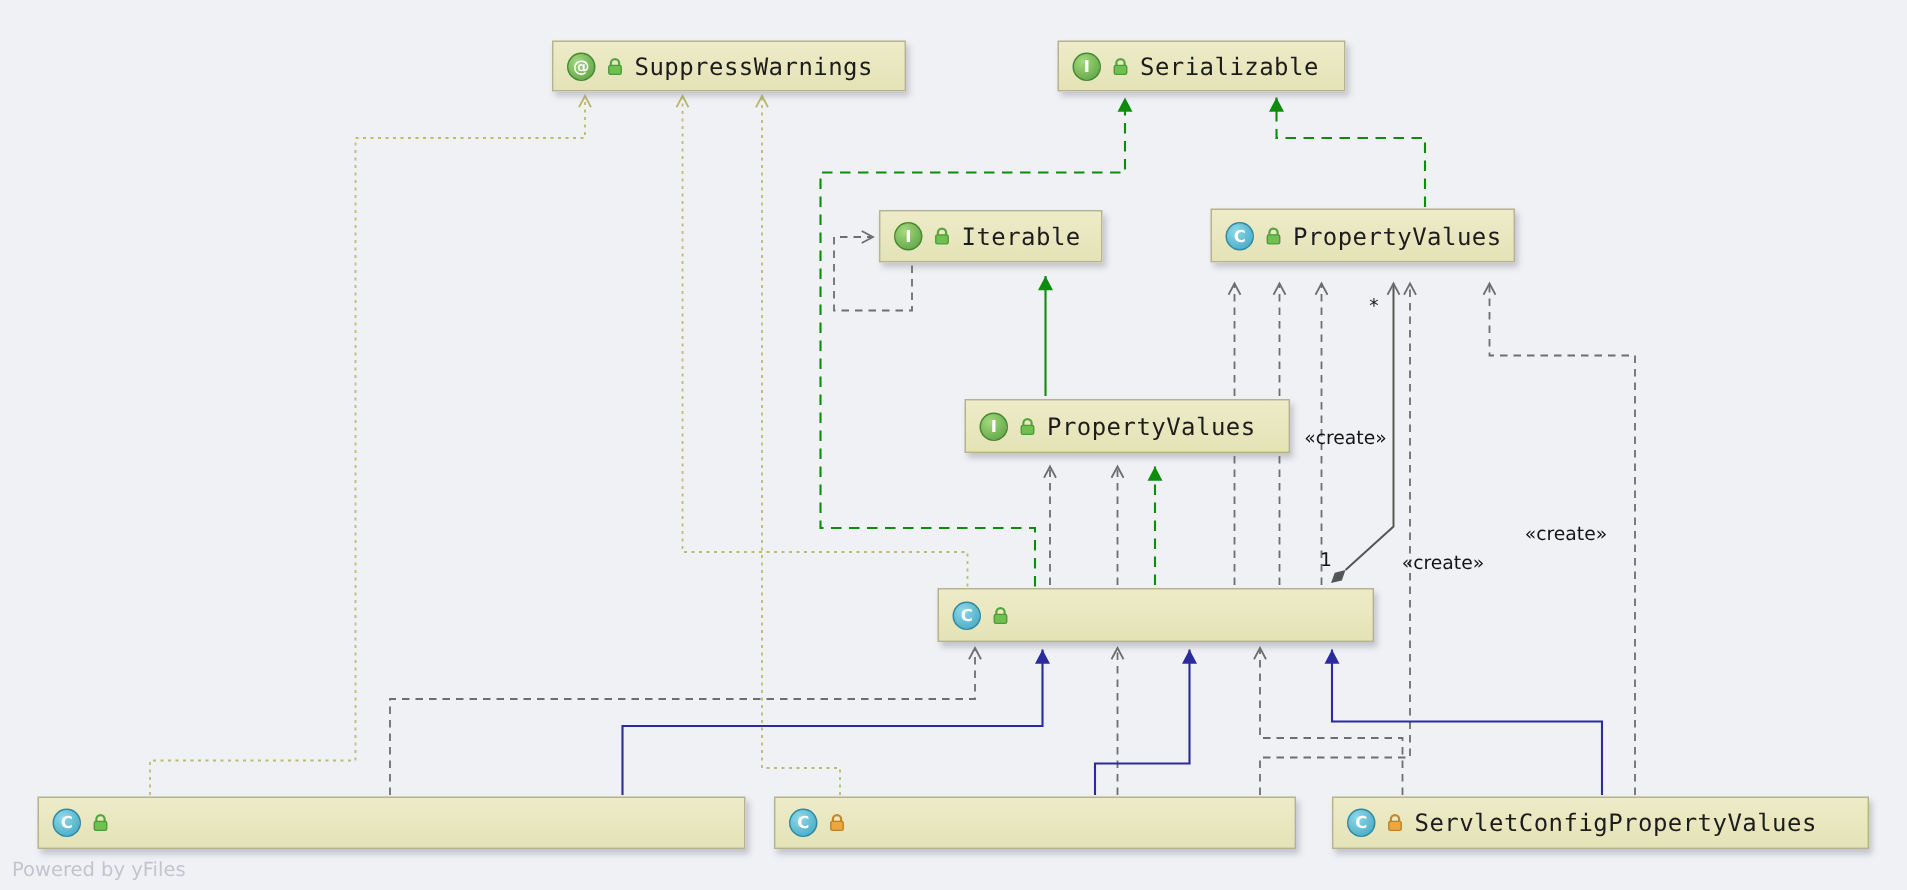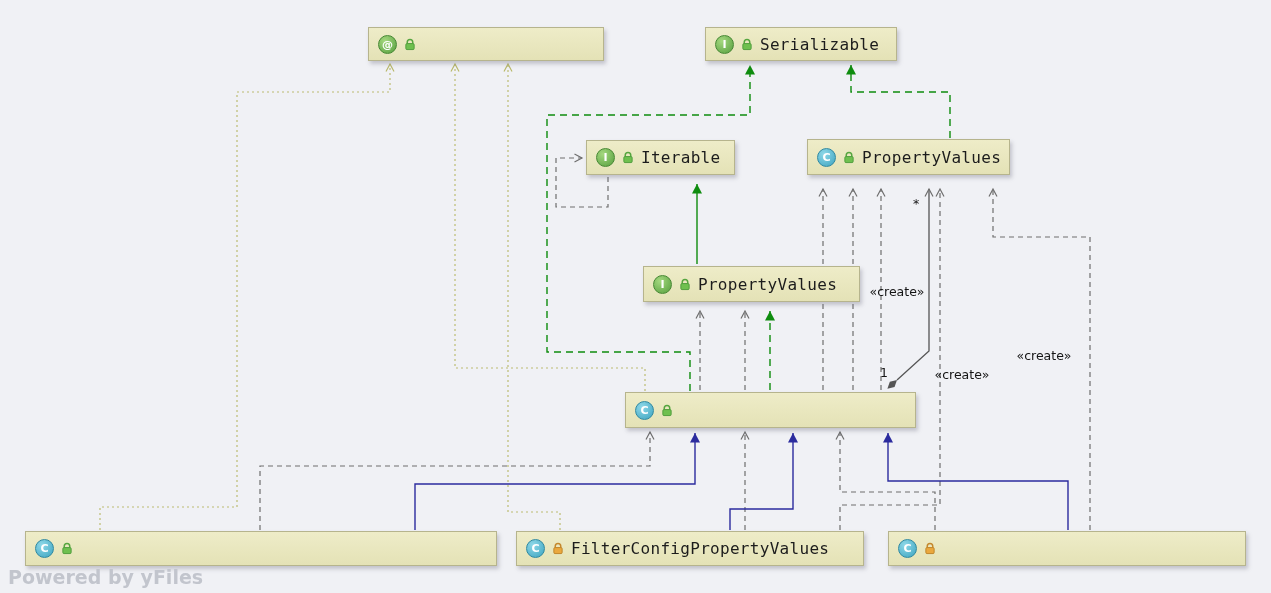--- a/index.html
+++ b/index.html
@@ -13,21 +13,21 @@
   .badge{width:17px;height:17px;border-radius:50%;display:flex;align-items:center;justify-content:center;
          font-size:11px;font-weight:bold;color:#fff;font-family:"DejaVu Sans",sans-serif;flex:0 0 auto;}
   .badge-class{background:radial-gradient(circle at 35% 30%,#8ed8e8,#3da4c0);border:1px solid #2f89a2;}
   .badge-interface,.badge-annotation{background:radial-gradient(circle at 35% 30%,#a4d87f,#569f3e);border:1px solid #478834;}
   .vis{flex:0 0 auto;}
   .vis .shackle{fill:none;stroke-width:1.6px;}
   .vis-green .shackle{stroke:#55a53f;} .vis-green .body{fill:#6fc04f;stroke:#4c9a3a;stroke-width:1;}
   .vis-orange .shackle{stroke:#c4872c;} .vis-orange .body{fill:#eaa83e;stroke:#bd8226;stroke-width:1;}
   .edge-label{font-family:"DejaVu Sans",sans-serif;font-size:12.5px;fill:#141414;}
   .footer{position:absolute;left:8px;bottom:5px;font-family:"DejaVu Sans",sans-serif;
-          font-size:19px;color:#c2c5cd;font-weight:bold;}
+          font-size:13px;color:#c2c5cd;}
   .footer .yf{color:#c2c5cd;text-decoration:none;}
 </style>
 </head>
 <body>
 
 <div class="canvas">
 
   <svg class="edges" width="1271" height="593" viewBox="0 0 1271 593">
     <defs>
       <marker id="mOpenGray" viewBox="0 0 11 11" refX="9" refY="5.5" markerWidth="11" markerHeight="11" markerUnits="userSpaceOnUse" orient="auto-start-reverse">
@@ -86,20 +86,21 @@
       <text class="edge-label" x="916" y="208" text-anchor="middle">*</text>
     </g>
   </svg>
 
   <div class="node" style="left:368px;top:27px;width:236px;height:34px">
     <span class="badge badge-annotation">@</span>
     <svg class="vis vis-green" width="12" height="13" viewBox="0 0 13 14">
         <path class="shackle" d="M3.5 6 V4.5 a3 3 0 0 1 6 0 V6"></path>
         <rect class="body" x="2" y="6" width="9" height="6.5" rx="1.2"></rect>
       </svg>
+    <span class="node-label">SuppressWarnings</span>
   </div>
 
   <div class="node" style="left:705px;top:27px;width:192px;height:34px">
     <span class="badge badge-interface">I</span>
     <svg class="vis vis-green" width="12" height="13" viewBox="0 0 13 14">
         <path class="shackle" d="M3.5 6 V4.5 a3 3 0 0 1 6 0 V6"></path>
         <rect class="body" x="2" y="6" width="9" height="6.5" rx="1.2"></rect>
       </svg>
     <span class="node-label">Serializable</span>
   </div>
@@ -146,28 +147,28 @@
         <rect class="body" x="2" y="6" width="9" height="6.5" rx="1.2"></rect>
       </svg>
   </div>
 
   <div class="node" style="left:516px;top:531px;width:348px;height:35px">
     <span class="badge badge-class">C</span>
     <svg class="vis vis-orange" width="12" height="13" viewBox="0 0 13 14">
         <path class="shackle" d="M3.5 6 V4.5 a3 3 0 0 1 6 0 V6"></path>
         <rect class="body" x="2" y="6" width="9" height="6.5" rx="1.2"></rect>
       </svg>
-    <span class="node-label">FilterConfigPropertyValues</span>
   </div>
 
   <div class="node" style="left:888px;top:531px;width:358px;height:35px">
     <span class="badge badge-class">C</span>
     <svg class="vis vis-orange" width="12" height="13" viewBox="0 0 13 14">
         <path class="shackle" d="M3.5 6 V4.5 a3 3 0 0 1 6 0 V6"></path>
         <rect class="body" x="2" y="6" width="9" height="6.5" rx="1.2"></rect>
       </svg>
+    <span class="node-label">ServletConfigPropertyValues</span>
   </div>
 
   <div class="footer">
     <span>Powered by </span><span class="yf">yFiles</span>
   </div>
 
 </div>
 
 </body></html>

